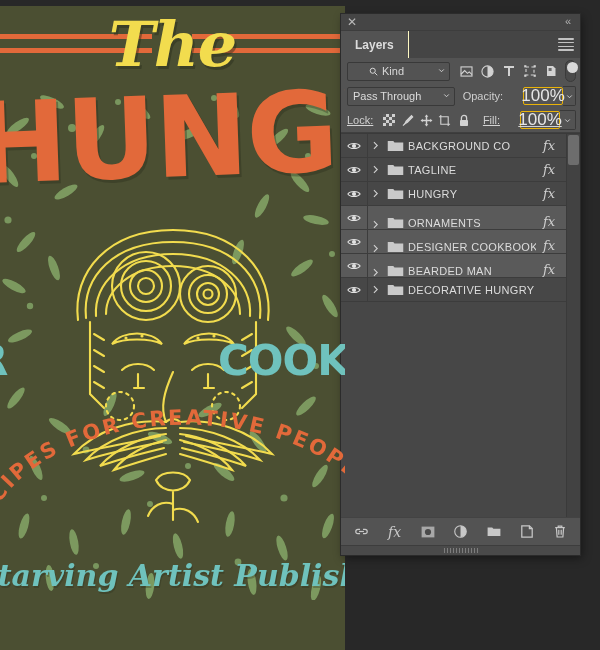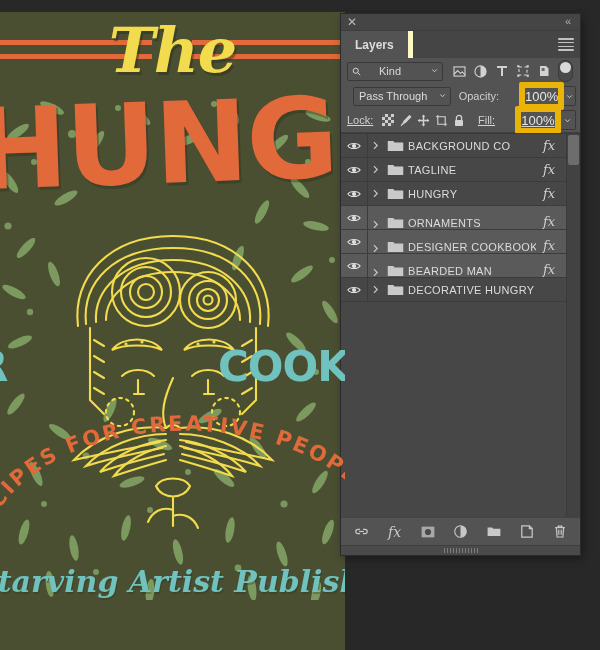--- a/index.html
+++ b/index.html
@@ -5,21 +5,21 @@
   html,body{margin:0;padding:0;}
   body{
     width:600px;height:650px;overflow:hidden;
     font-family:"Liberation Sans", sans-serif;
     background:#282828;
   }
   .screen{position:relative;width:600px;height:650px;background:#282828;}
 
   
   .canvas{
-    position:absolute;left:0;top:12px;width:345px;height:600px;
+    position:absolute;left:0;top:6px;width:345px;height:600px;
     background:#4b4f32;overflow:hidden;
   }
   .foliage{position:absolute;inset:0;}
   .foliage svg{display:block;width:100%;height:100%;}
 
   .rules{position:absolute;left:0;top:28px;width:100%;height:36px;}
   .rule{position:absolute;height:5px;background:#e2693a;}
   .rule.r1{left:-8px;top:0;width:160px;}
   .rule.r2{left:-8px;top:14px;width:160px;}
   .rule.r3{left:192px;top:0;width:165px;}
@@ -87,35 +87,35 @@
     position:absolute;right:5px;top:1px;width:14px;height:13px;
     color:#b0b0b0;font-size:11px;line-height:13px;text-align:center;cursor:pointer;
   }
   .tabstrip{
     height:27px;background:#454545;display:flex;align-items:stretch;
     position:relative;flex:0 0 auto;
   }
   .tab{
     padding:0 14px;display:flex;align-items:center;background:#535353;
     font-size:12px;font-weight:700;color:#ddd;cursor:pointer;
-    border-right:5px solid #fef9c3;
+    border-right:1px solid #fef9c3;
   }
   .panel-menu{
     position:absolute;right:6px;top:7px;width:16px;height:13px;cursor:pointer;
     display:flex;flex-direction:column;justify-content:space-between;
   }
   .panel-menu i{display:block;height:1.6px;background:#c2c2c2;border-radius:1px;}
 
   .filterrow{
     height:26px;display:flex;align-items:center;padding:0 4px 0 6px;gap:0;
     flex:0 0 auto;
   }
   .kind-select{
     width:86px;height:17px;background:#535353;border:1px solid #393939;
-    border-radius:2px;display:flex;align-items:center;gap:18px;padding:0 4px;
+    border-radius:2px;display:flex;align-items:center;gap:4px;padding:0 21px;
     cursor:pointer;position:relative;
   }
   .kind-select .lbl{font-size:11px;color:#d8d8d8;}
   .kind-select .chev{
     position:absolute;right:4px;top:4px;width:7px;height:7px;
   }
   .fil-icons{display:flex;align-items:center;gap:0;margin-left:6px;}
   .fil-ico{
     width:21px;height:20px;display:flex;align-items:center;justify-content:center;
     cursor:pointer;
@@ -123,34 +123,34 @@
   .toggle-pill{
     margin-left:4px;width:13px;height:20px;border-radius:7px;
     background:#4a4a4a;border:1px solid #3a3a3a;position:relative;cursor:pointer;
   }
   .toggle-pill::after{
     content:"";position:absolute;left:1px;top:1px;width:11px;height:11px;
     border-radius:50%;background:#d9d9d9;
   }
 
   .blendrow{
-    height:24px;display:flex;align-items:center;padding:0 4px 0 12px;flex:0 0 auto;
+    height:24px;display:flex;align-items:center;padding:0 4px 0 6px;flex:0 0 auto;
   }
   .blend-select{
     width:128px;height:17px;background:#535353;border:1px solid #393939;
     border-radius:2px;display:flex;align-items:center;padding:0 5px;
     position:relative;cursor:pointer;font-size:11px;color:#dcdcdc;
   }
   .blend-select .chev{position:absolute;right:4px;top:4px;width:7px;height:7px;}
   .op-label{margin-left:8px;font-size:11px;color:#cfcfcf;}
   .num-field{
     margin-left:20px;width:38px;height:16px;background:#535353;
-    border:6px solid #eab308;border-radius:2px;
+    border:1px solid #eab308;border-radius:2px;
     display:flex;align-items:center;justify-content:center;
-    font-size:13px;color:#e6e6e6;cursor:text;
+    font-size:17px;color:#e6e6e6;cursor:text;
   }
   .stepper{
     width:16px;height:18px;border:1px solid #393939;border-left:none;
     border-radius:0 2px 2px 0;display:flex;align-items:center;justify-content:center;
     cursor:pointer;
   }
   .stepper svg{width:7px;height:7px;}
 
   .lockrow{
     height:24px;display:flex;align-items:center;padding:0 4px 0 6px;flex:0 0 auto;

